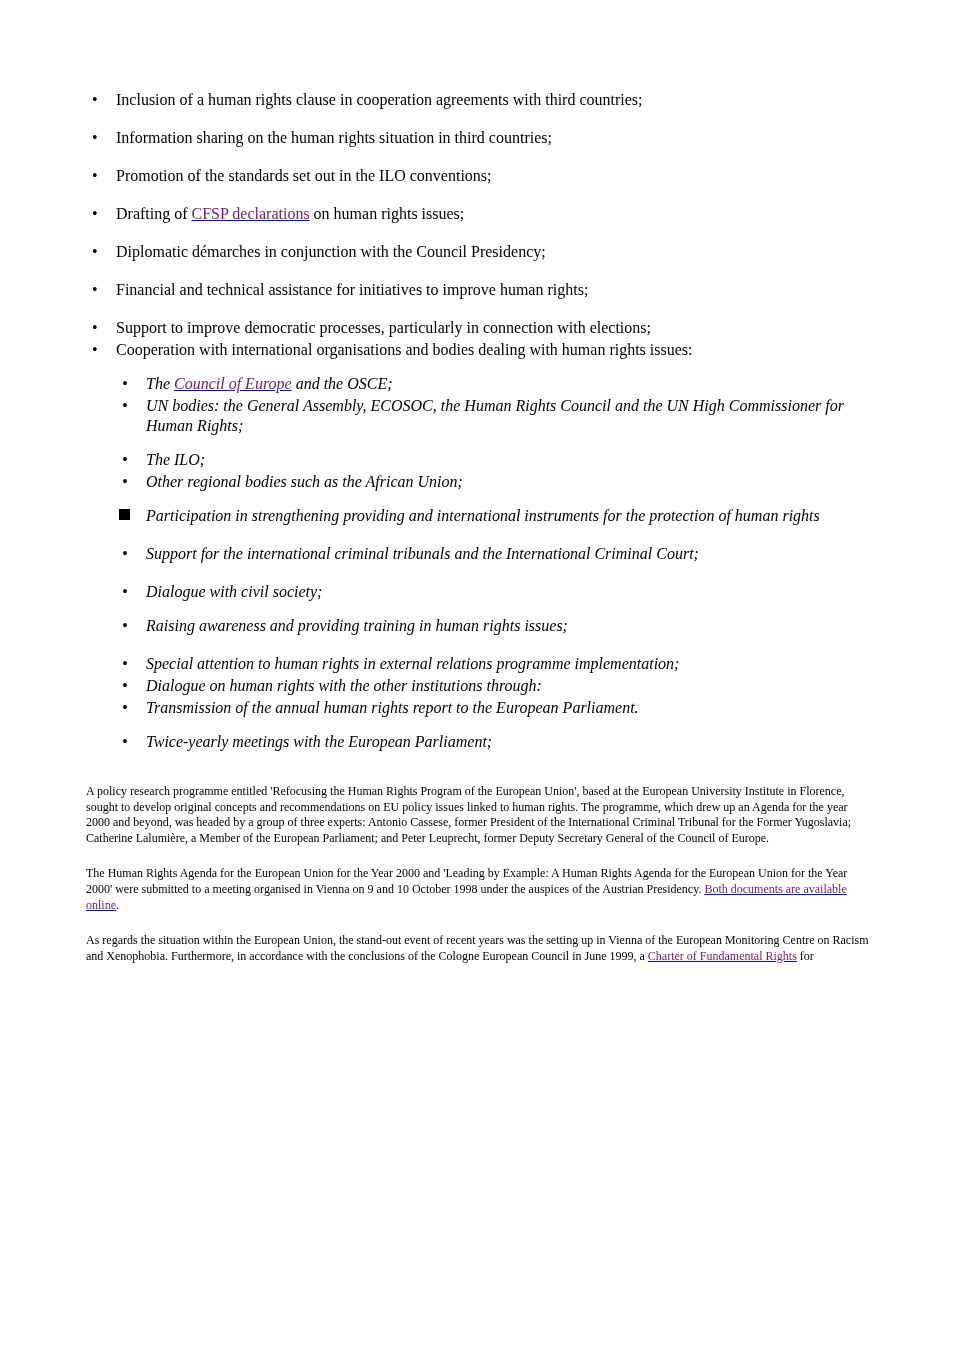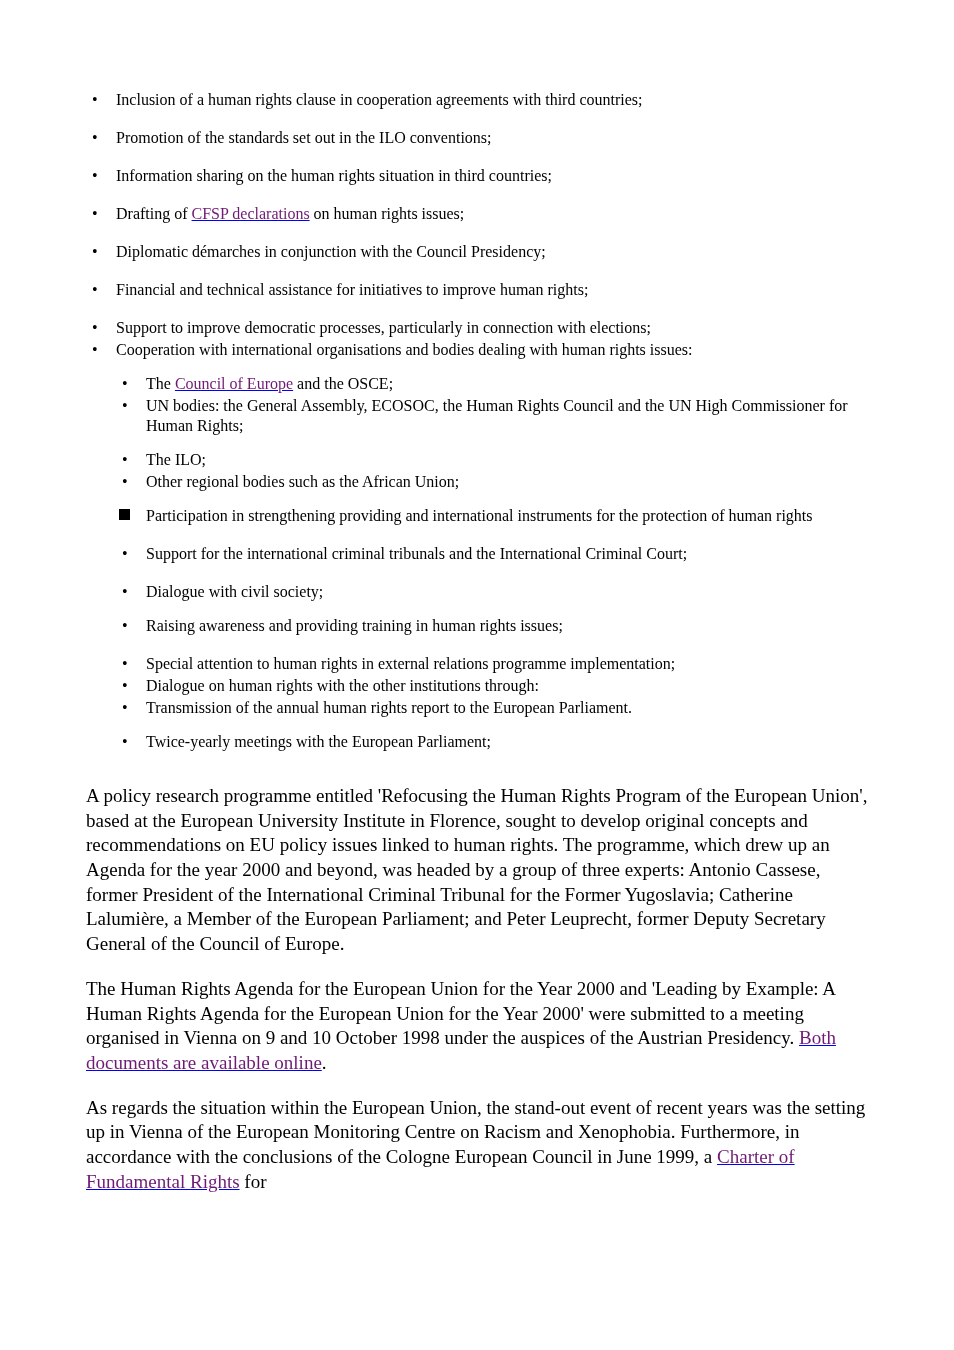--- a/index.html
+++ b/index.html
@@ -44,20 +44,21 @@
     list-style: none;
     margin: 14px 0 4px 0;
     padding: 0;
   }
   ul.inner > li {
     position: relative;
     padding-left: 30px;
     margin: 0 0 2px 0;
     line-height: 1.25;
     font-size: 16px;
+    font-style: italic;
   }
   ul.inner > li.bullet::before {
     content: "•";
     position: absolute;
     left: 6px;
     top: 0;
     font-size: 16px;
     color: #000;
   }
   ul.inner > li.square::before {
@@ -78,37 +79,37 @@
   ul.inner > li.gap-below-lg {
     margin-bottom: 18px;
   }
   a.link {
     color: #701a75;
     text-decoration: underline;
     text-decoration-color: #0000ff;
   }
   .paragraphs {
     margin-top: 32px;
-    font-size: 19px;
+    font-size: 12px;
     line-height: 1.3;
   }
   .paragraphs p {
     margin: 0 0 20px 0;
   }
   .stack span { display:inline; }
 </style>
 </head>
 <body>
 
 <div class="page">
 
   <ul class="outer">
     <li><span>Inclusion of a human rights clause in cooperation agreements with third countries;</span></li>
+    <li><span>Information sharing on the human rights situation in third countries;</span></li>
     <li><span>Promotion of the standards set out in the ILO conventions;</span></li>
-    <li><span>Information sharing on the human rights situation in third countries;</span></li>
     <li>
       <span class="stack">
         <span>Drafting of </span><a href="#" class="link">CFSP declarations</a><span> on human rights issues;</span>
       </span>
     </li>
     <li><span>Diplomatic démarches in conjunction with the Council Presidency;</span></li>
     <li><span>Financial and technical assistance for initiatives to improve human rights;</span></li>
     <li class="tight"><span>Support to improve democratic processes, particularly in connection with elections;</span></li>
     <li>
       <span>Cooperation with international organisations and bodies dealing with human rights issues:</span>

